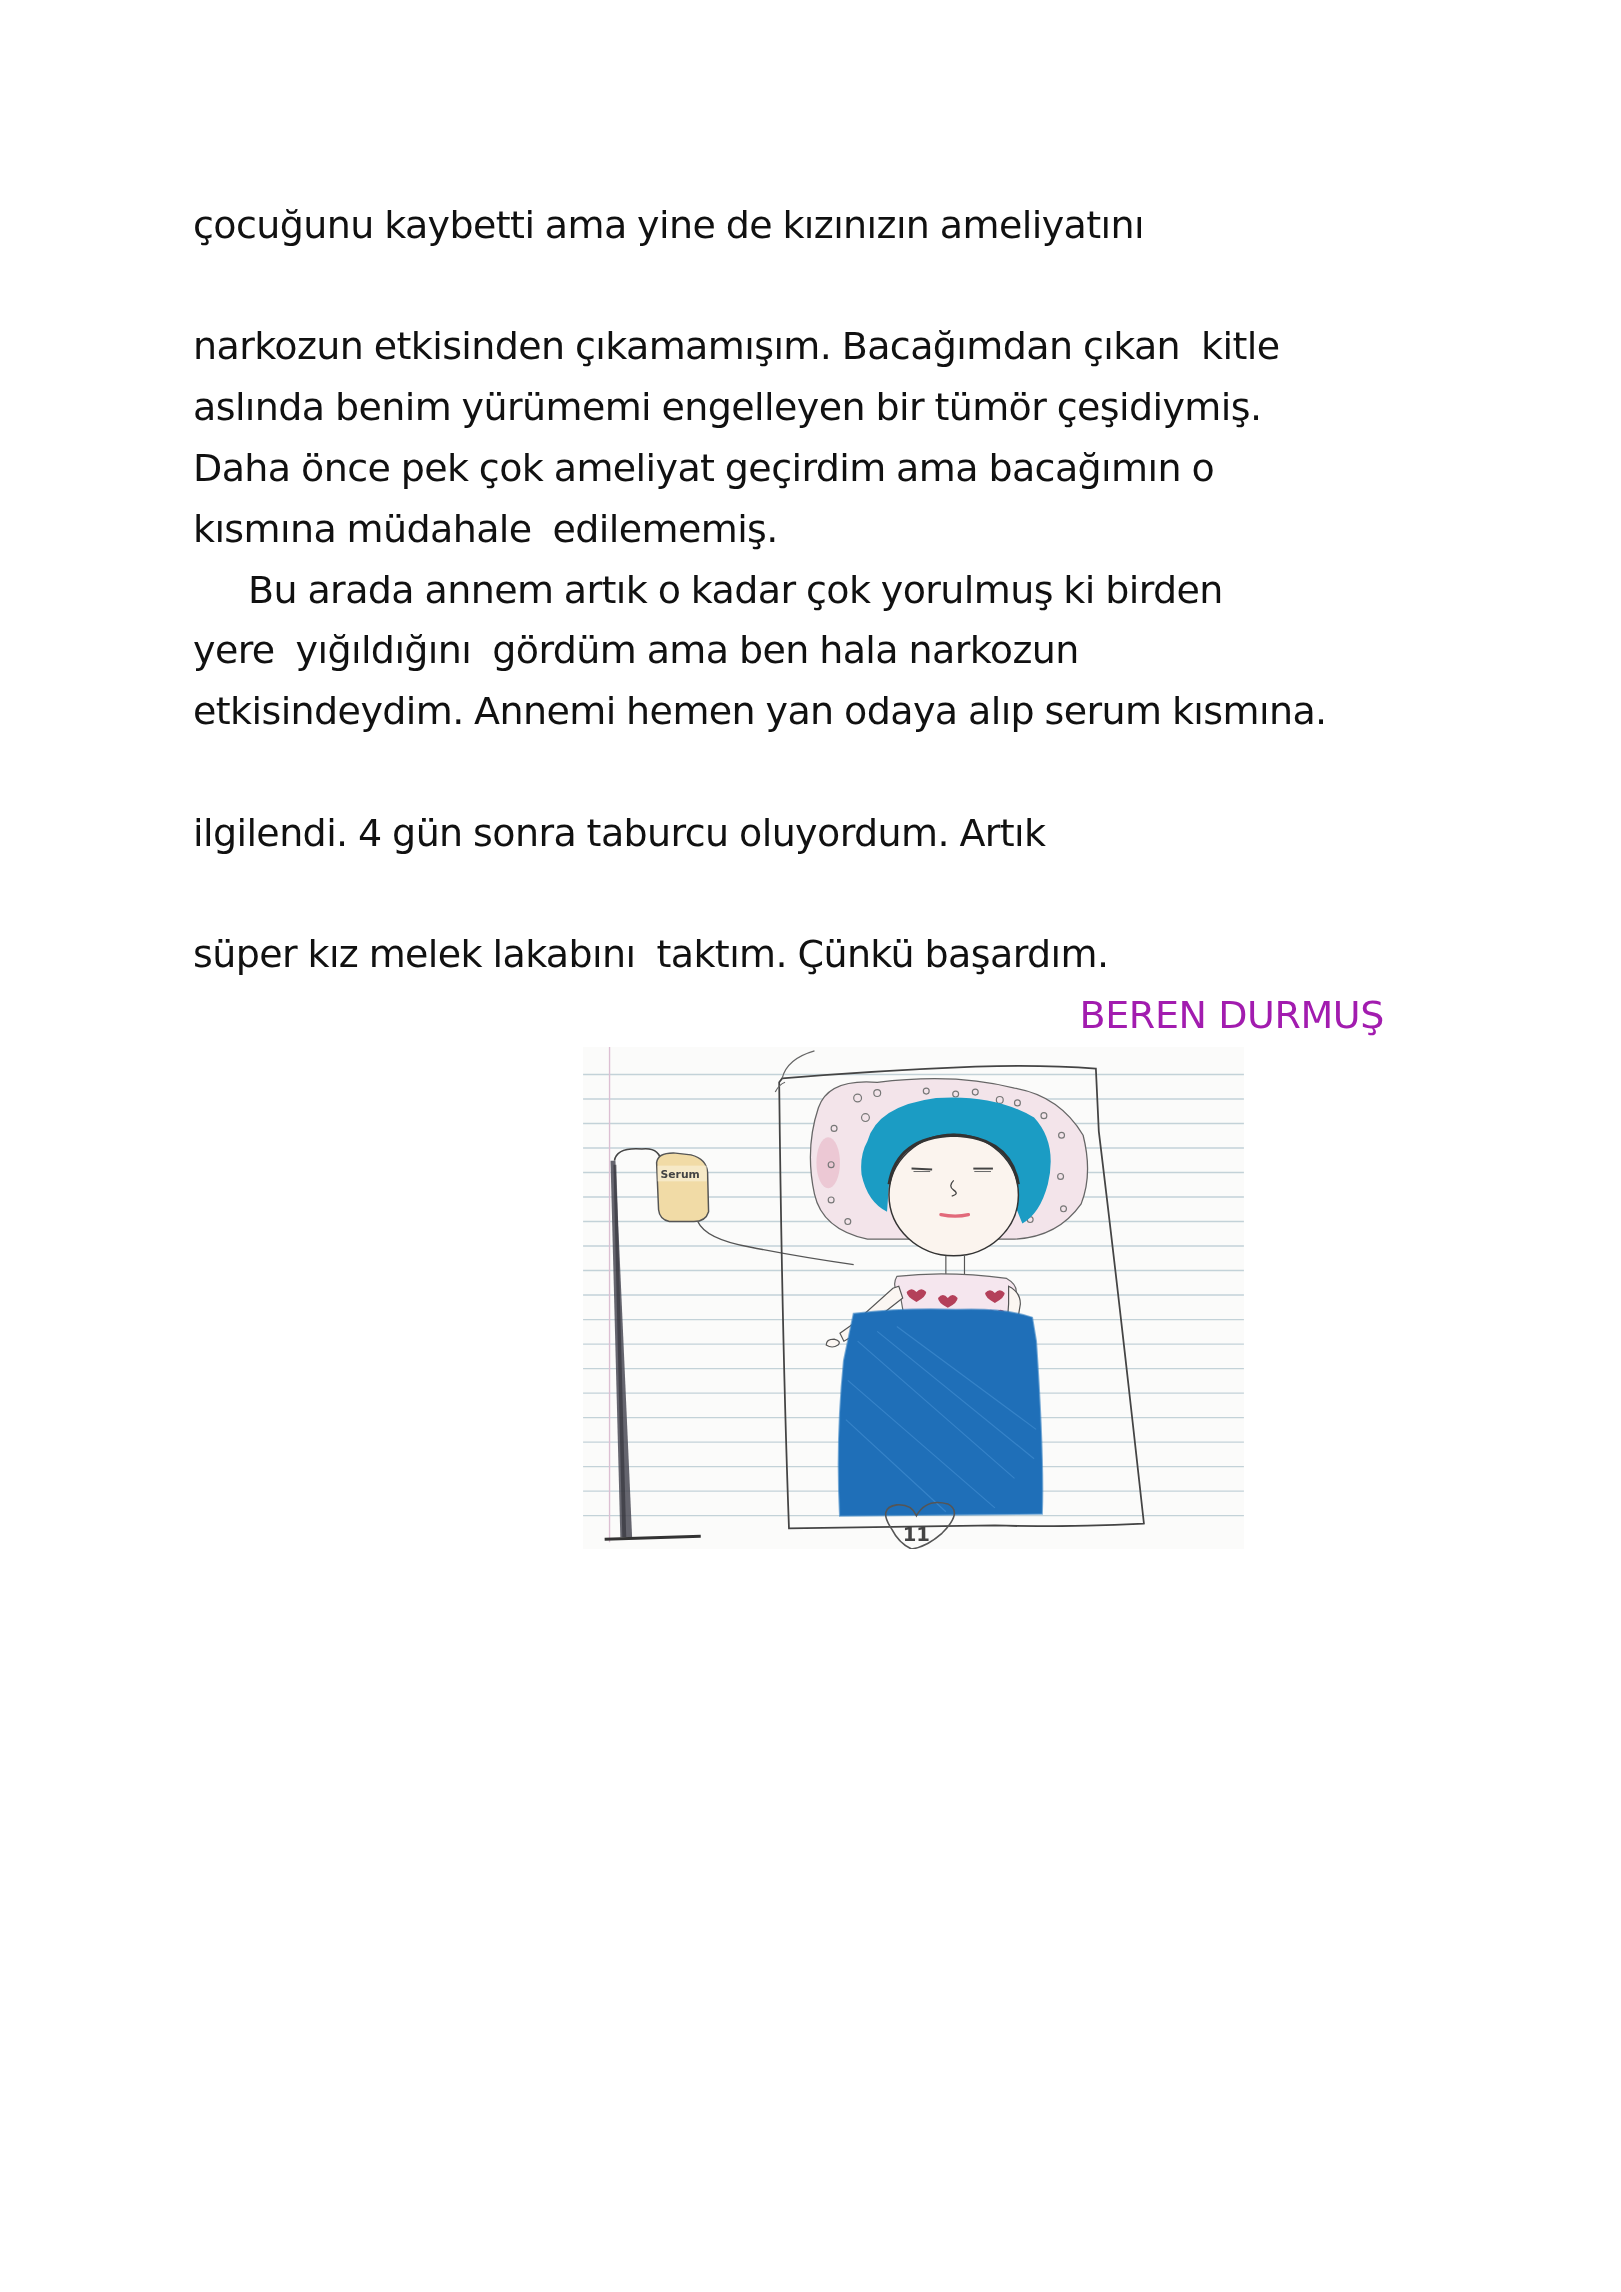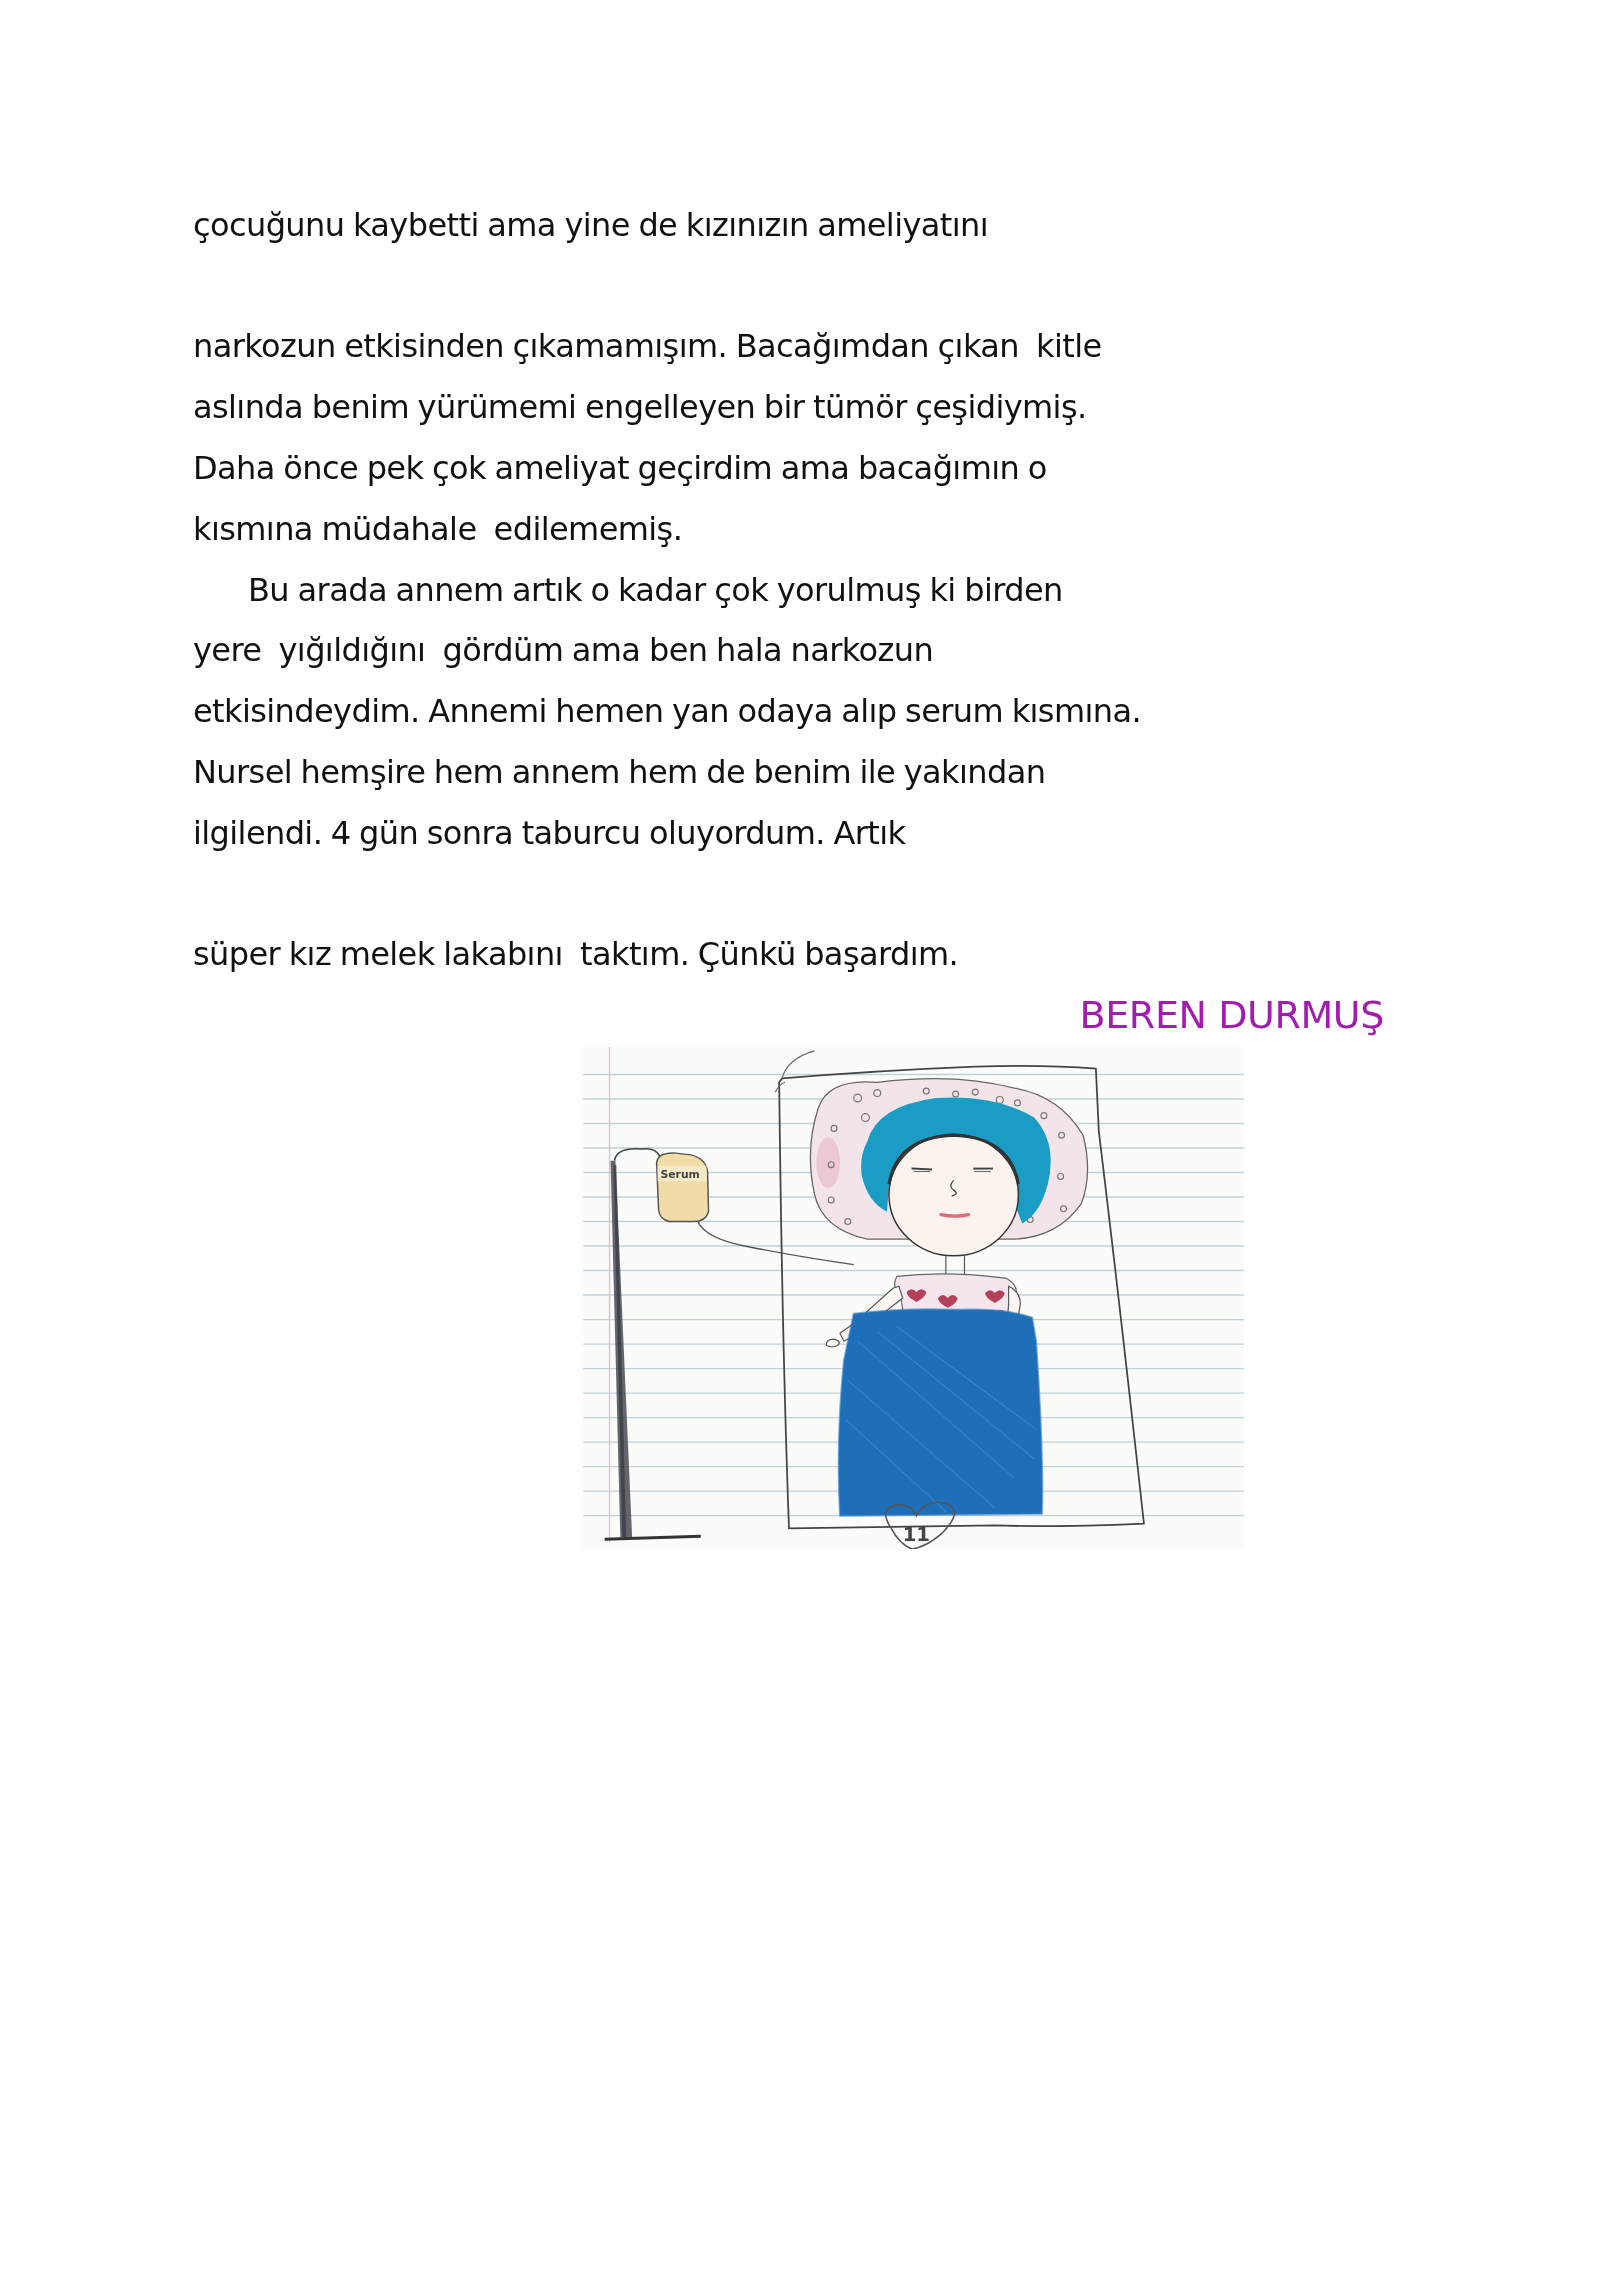--- a/index.html
+++ b/index.html
@@ -2,21 +2,21 @@
 <html><head>
 <meta charset="utf-8">
 <style>
   html, body { margin: 0; padding: 0; background: #ffffff; }
   body { width: 1621px; height: 2293px; position: relative; overflow: hidden; }
   .page { position: absolute; left: 0; top: 0; width: 1621px; height: 2293px; background: #ffffff; }
   .line {
     position: absolute;
     left: 193px;
     font-family: "DejaVu Sans", sans-serif;
-    font-size: 32px;
+    font-size: 38px;
     line-height: 47px;
     color: #111111;
     white-space: pre;
     letter-spacing: -0.6px;
     word-spacing: -1px;
   }
   .indent { left: 248px; }
   .signature {
     position: absolute;
     right: 237px;
@@ -44,21 +44,20 @@
 
   <div class="line" style="top:202px">çocuğunu kaybetti ama yine de kızınızın ameliyatını</div>
   <div class="line" style="top:323px">narkozun etkisinden çıkamamışım. Bacağımdan çıkan  kitle</div>
   <div class="line" style="top:445px">Daha önce pek çok ameliyat geçirdim ama bacağımın o</div>
   <div class="line" style="top:384px">aslında benim yürümemi engelleyen bir tümör çeşidiymiş.</div>
   <div class="line" style="top:506px">kısmına müdahale  edilememiş.</div>
 
   <div class="line indent" style="top:567px">Bu arada annem artık o kadar çok yorulmuş ki birden</div>
   <div class="line" style="top:627px">yere  yığıldığını  gördüm ama ben hala narkozun</div>
   <div class="line" style="top:688px">etkisindeydim. Annemi hemen yan odaya alıp serum kısmına.</div>
-  <div class="line" style="top:749px">Nursel hemşire hem annem hem de benim ile yakından</div>
   <div class="line" style="top:810px">ilgilendi. 4 gün sonra taburcu oluyordum. Artık</div>
   <div class="line" style="top:931px">süper kız melek lakabını  taktım. Çünkü başardım.</div>
 
   <div class="signature" style="top:992px">BEREN DURMUŞ</div>
 
   <div class="drawing">
     <svg viewBox="0 0 674 512" xmlns="http://www.w3.org/2000/svg">
 
       <rect x="0" y="0" width="674" height="512" fill="#fbfbfa"></rect>
 

